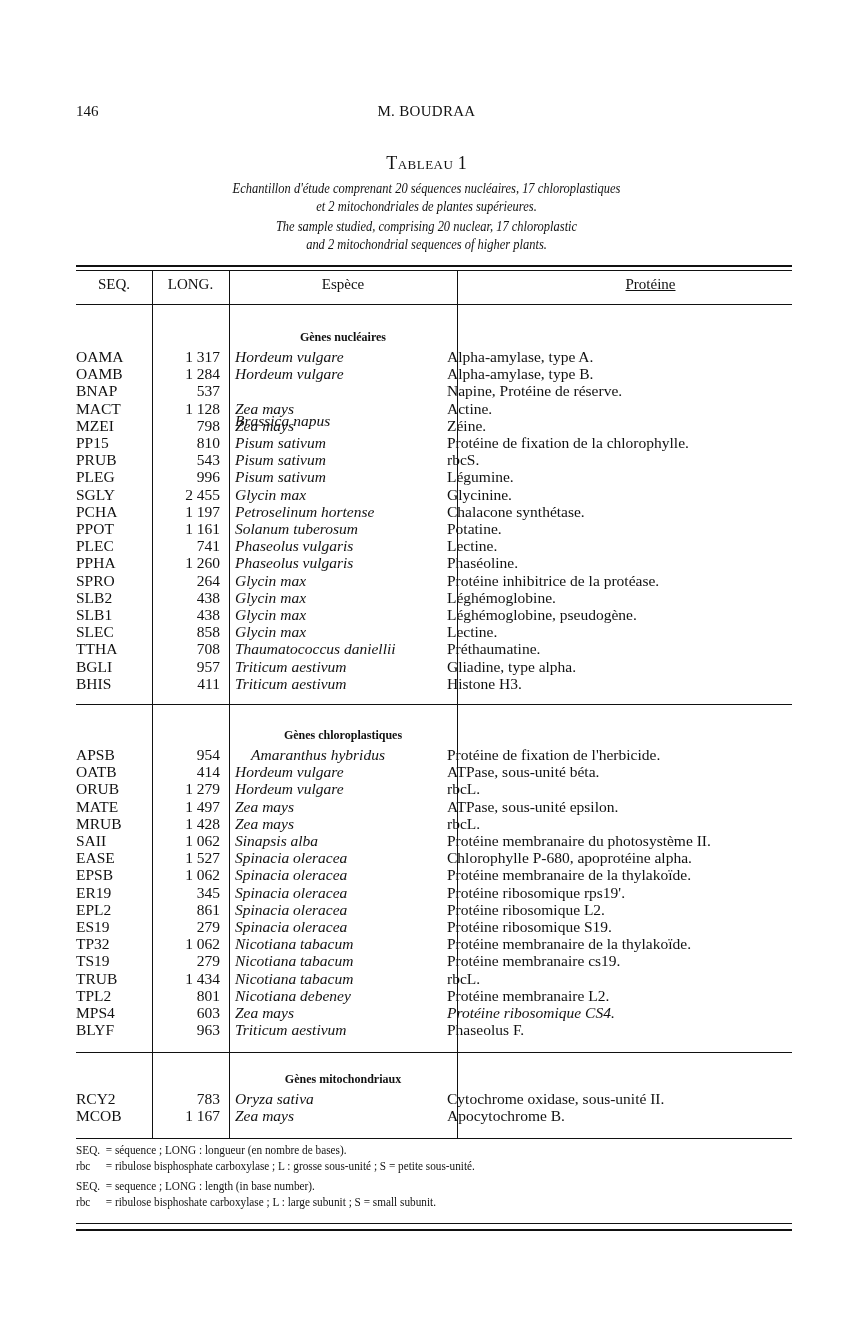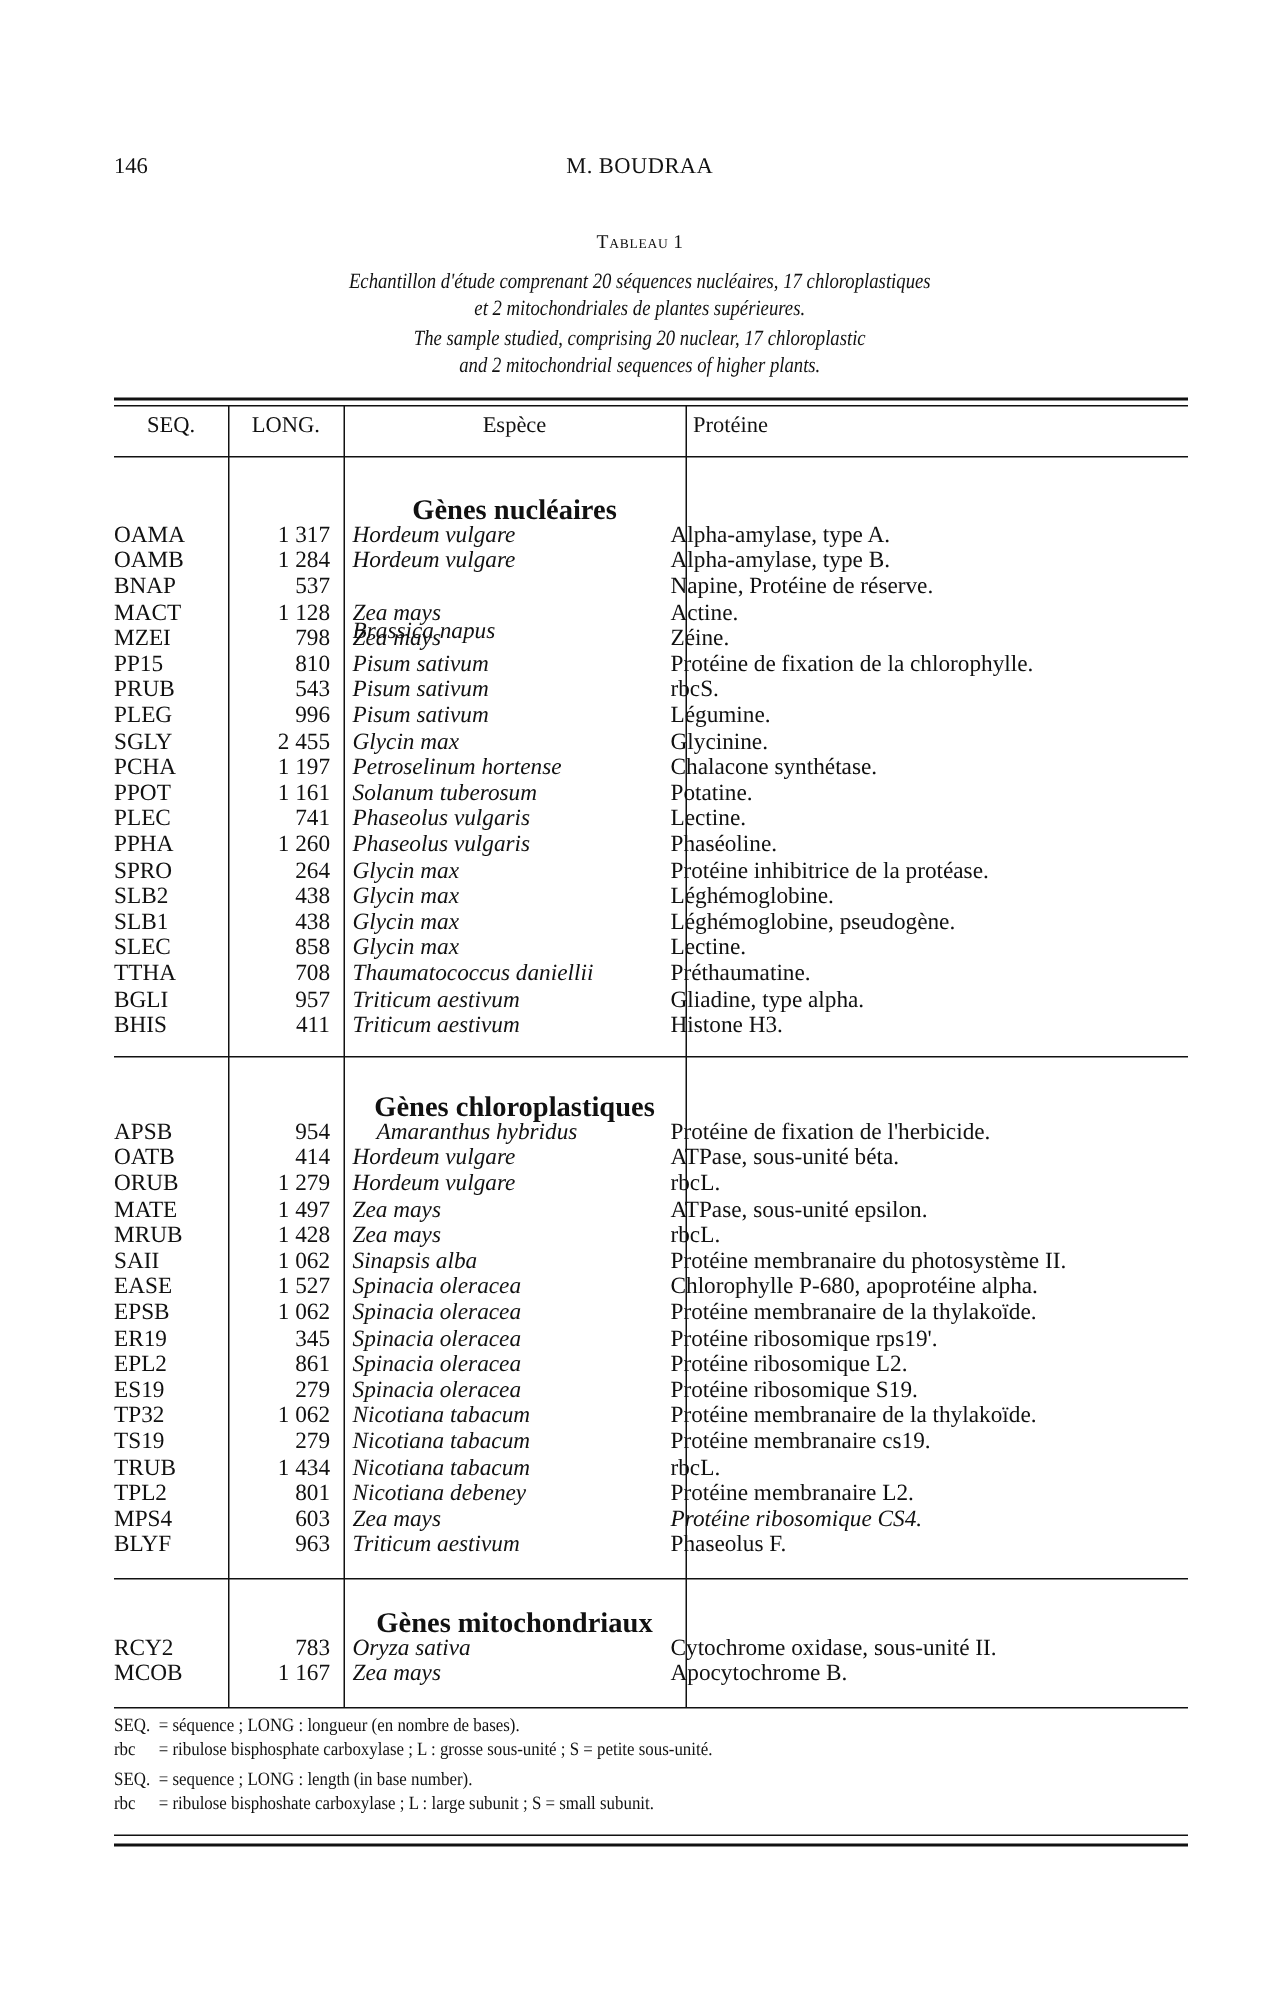--- a/index.html
+++ b/index.html
@@ -1,35 +1,35 @@
 <!DOCTYPE html>
 <html><head>
 <meta charset="utf-8">
 <style>
   html, body { margin: 0; padding: 0; background: #ffffff; }
   body { width: 853px; height: 1331px; position: relative; overflow: hidden;
          font-family: "Liberation Serif", "DejaVu Serif", serif; color: #111; }
   .abs { position: absolute; }
   .page-number { left: 76px; top: 160px; font-size: 15px; }
   .running-head { left: 0; width: 853px; top: 160px; text-align: center; font-size: 15px; letter-spacing: 0.3px; }
-  .table-label { left: 0; width: 853px; top: 250px; text-align: center; font-size: 13px; }
+  .table-label { left: 0; width: 853px; top: 250px; text-align: center; font-size: 18px; }
   .table-label .cap { font-variant: small-caps; letter-spacing: 0.5px; }
   .caption { left: 0; width: 853px; text-align: center; font-style: italic; font-size: 14.5px; line-height: 17px; transform: scaleX(0.86); }
 
   .rule { position: absolute; left: 76px; width: 716px; background: #111; }
 
   .vline { position: absolute; width: 1px; background: #111; }
 
   .hdr { position: absolute; top: 276px; font-size: 15px; }
   .cell { position: absolute; font-size: 15.5px; line-height: 17.2px; white-space: nowrap; }
   .seq { left: 76px; }
   .len { left: 152px; width: 68px; text-align: right; }
   .sp  { left: 235px; font-style: italic; }
   .prot { left: 447px; }
-  .sect { position: absolute; left: 229px; width: 228px; text-align: center; font-weight: bold; font-size: 19px; }
+  .sect { position: absolute; left: 229px; width: 228px; text-align: center; font-weight: bold; font-size: 12px; }
 
   .notes { position: absolute; left: 76px; font-size: 12.5px; line-height: 15px; white-space: nowrap; transform-origin: left top; transform: scaleX(0.9); }
   .notes .lab { display: inline-block; width: 30px; }
 </style>
 </head>
 <body>
 
 <div class="abs page-number" style="top: 103px;">146</div>
 <div class="abs running-head" style="top: 103px;">M. BOUDRAA</div>
 
@@ -43,21 +43,21 @@
 
 <div id="table"></div>
 
 <div class="abs caption" style="top:218px;">The sample studied, comprising 20 nuclear, 17 chloroplastic</div>
 <div class="abs caption" style="top:236px;">and 2 mitochondrial sequences of higher plants.</div>
 <div class="rule" style="top:265px;height:2px;"></div>
 <div class="rule" style="top:270px;height:1px;"></div>
 <div class="hdr" style="left:76px;width:76px;text-align:center;">SEQ.</div>
 <div class="hdr" style="left:152px;width:77px;text-align:center;">LONG.</div>
 <div class="hdr" style="left:229px;width:228px;text-align:center;">Espèce</div>
-<div class="hdr" style="left:462px;width:335px;">Protéine</div>
+<div class="hdr" style="left:483px;width:335px;text-align:center;text-decoration:underline;">Protéine</div>
 <div class="rule" style="top:304px;height:1px;"></div>
 <div class="sect" style="top:330px;">Gènes nucléaires</div>
 <div class="cell seq" style="top:348px;">OAMA</div>
 <div class="cell len" style="top:348px;">1 317</div>
 <div class="cell sp" style="top:348px;">Hordeum vulgare</div>
 <div class="cell prot" style="top:348px;">Alpha-amylase, type A.</div>
 <div class="cell seq" style="top:365.2px;">OAMB</div>
 <div class="cell len" style="top:365.2px;">1 284</div>
 <div class="cell sp" style="top:365.2px;">Hordeum vulgare</div>
 <div class="cell prot" style="top:365.2px;">Alpha-amylase, type B.</div>

